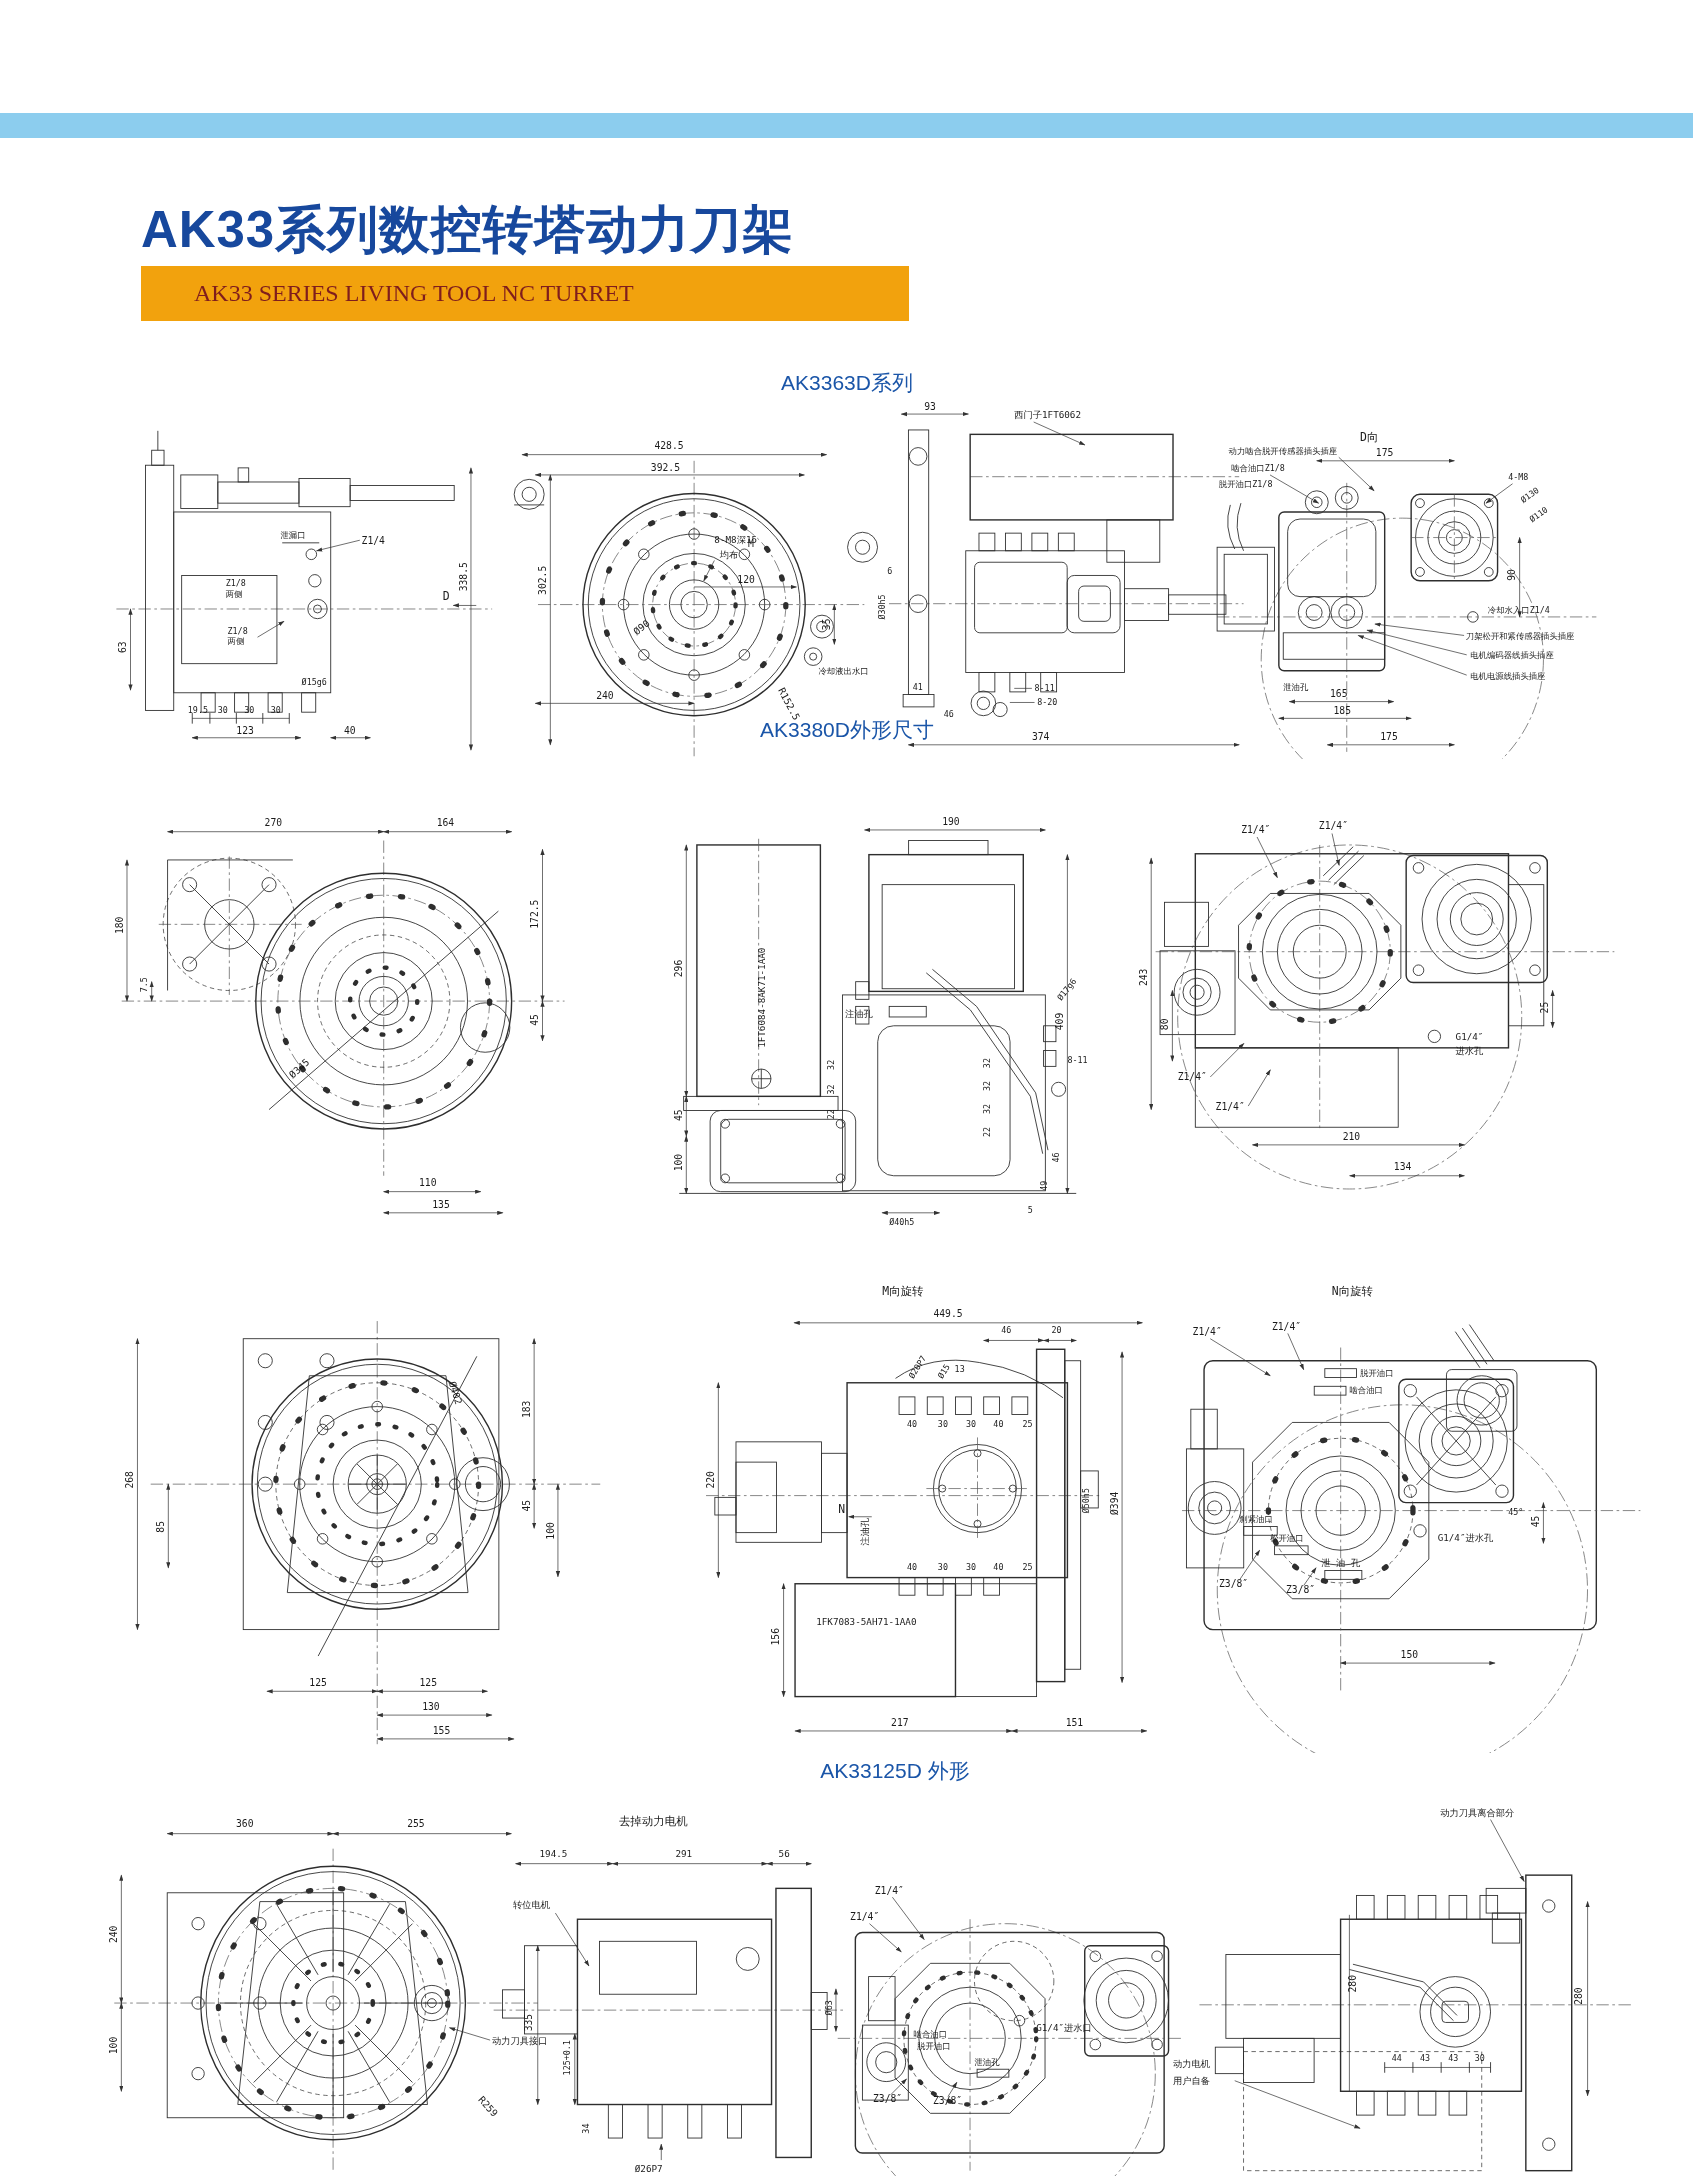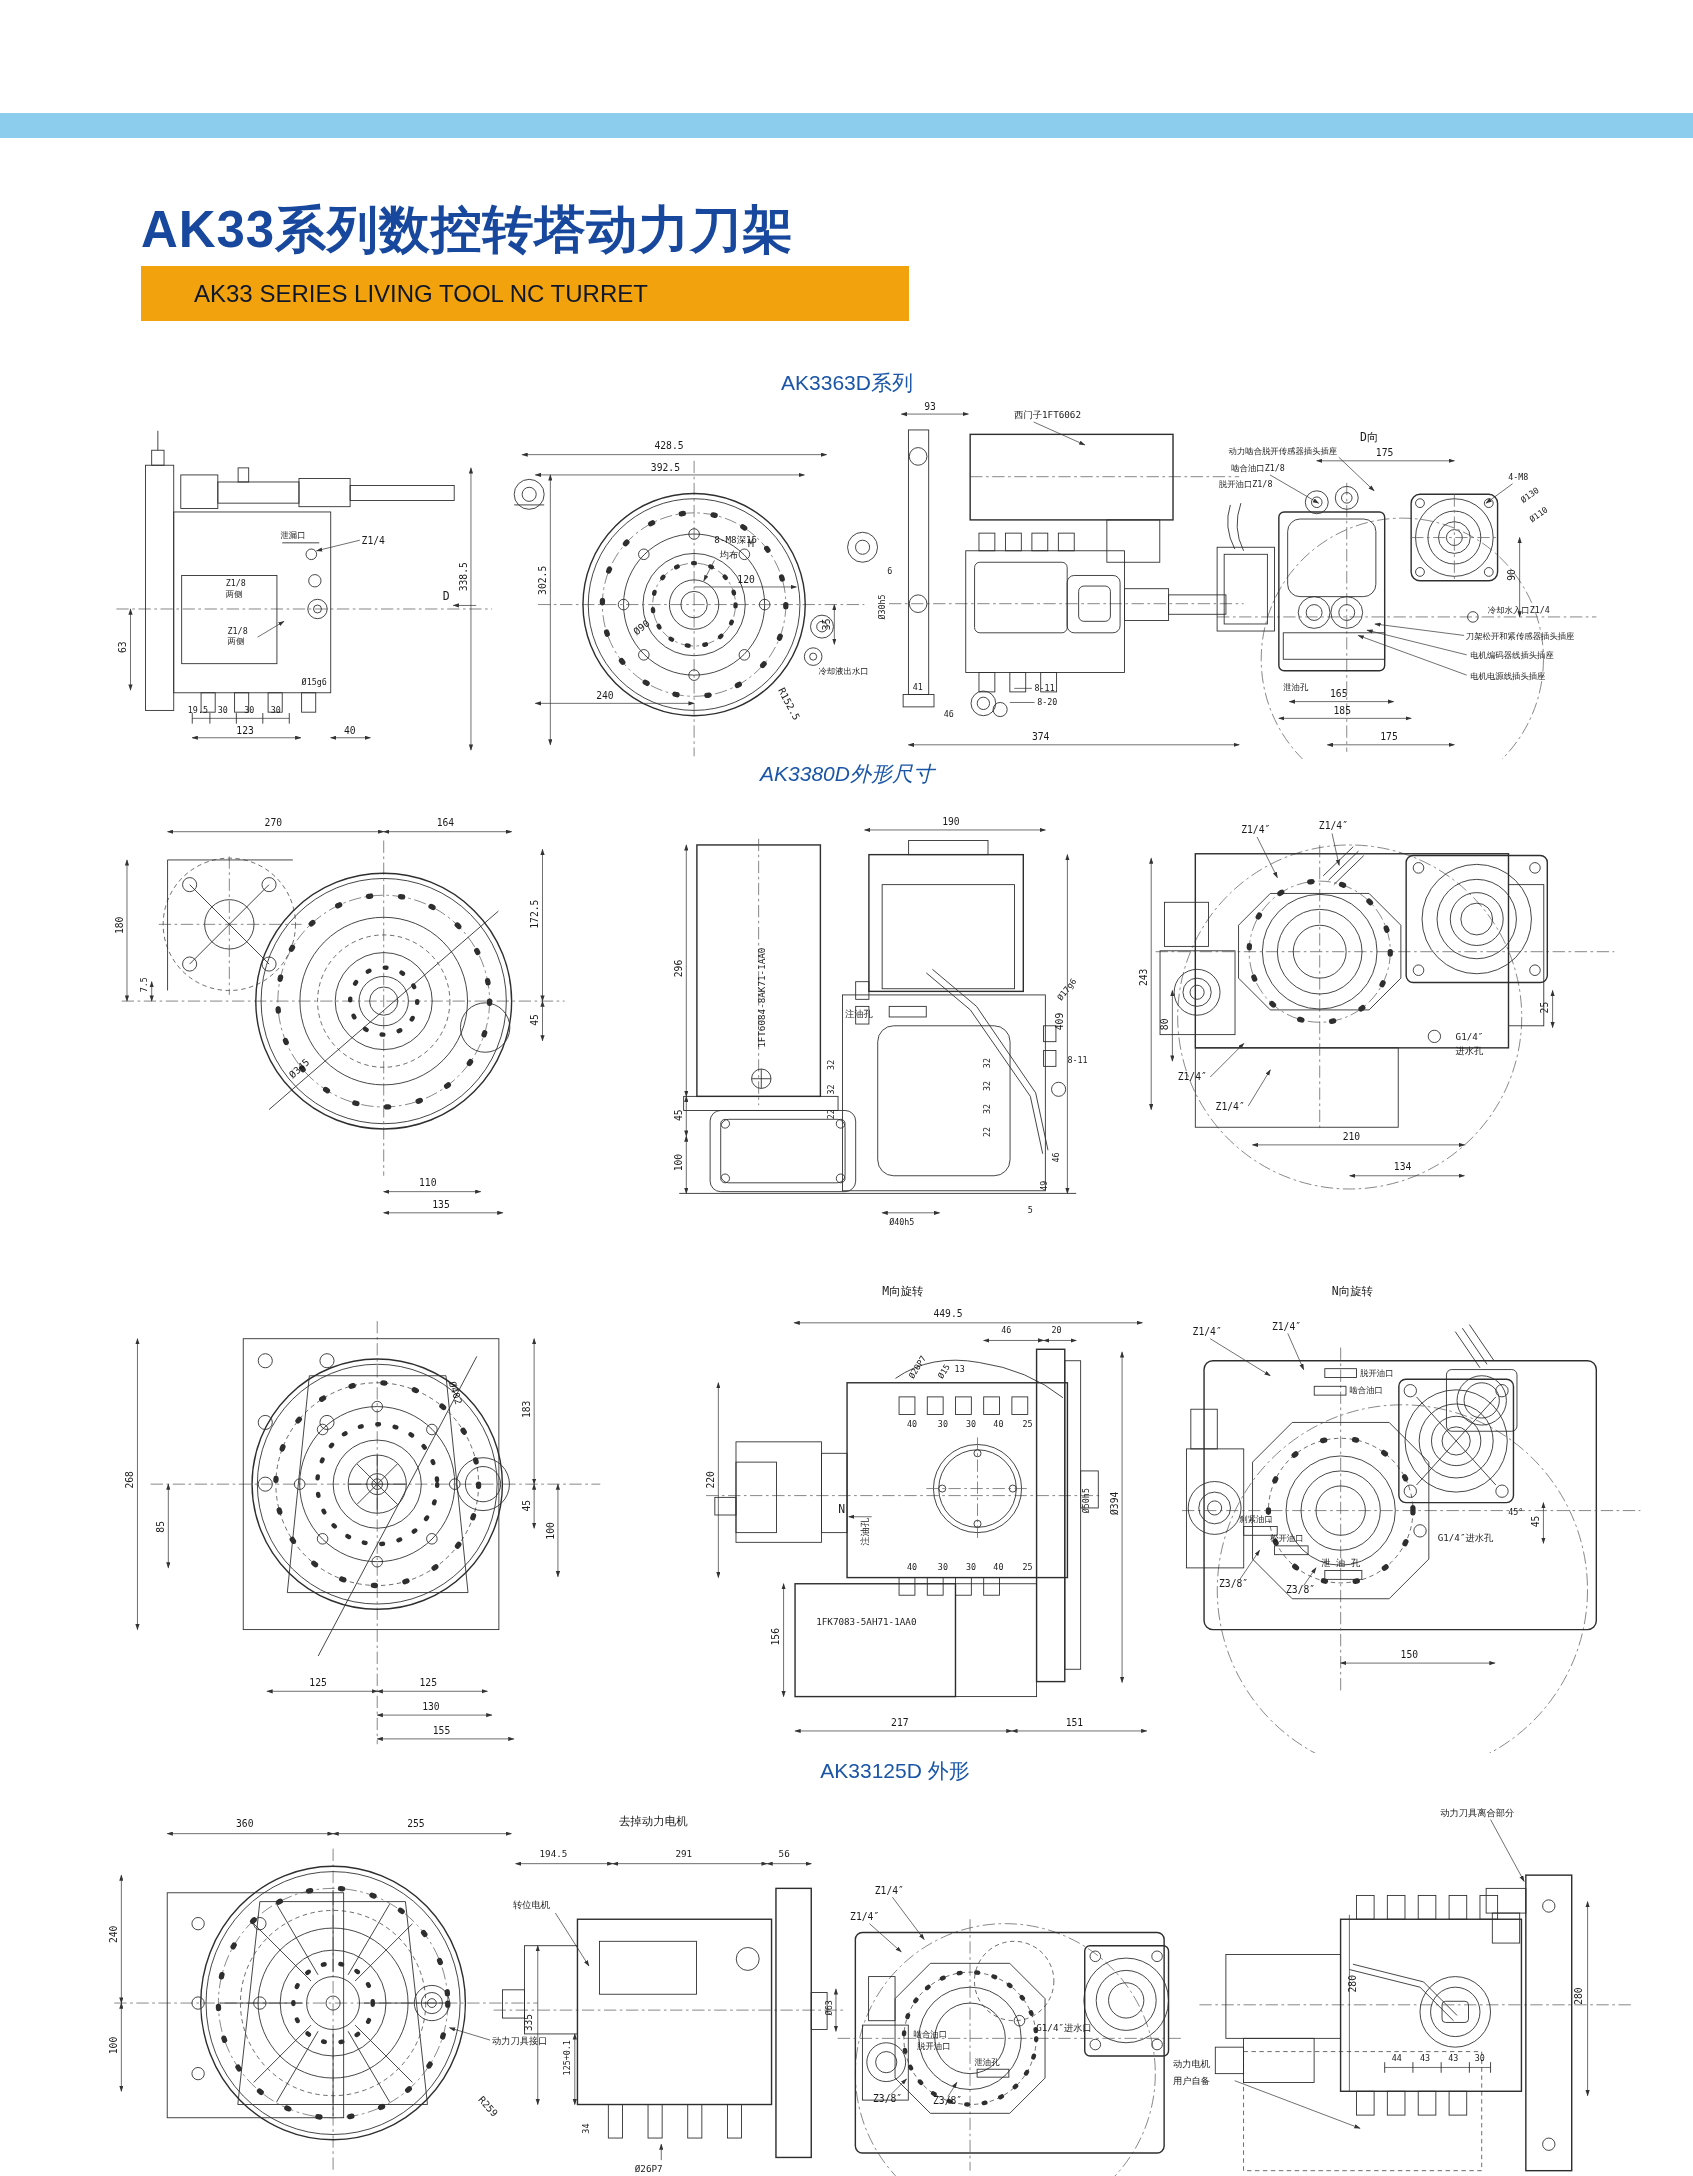--- a/index.html
+++ b/index.html
@@ -3,24 +3,24 @@
 <meta charset="utf-8">
 <style>
   html,body{margin:0;padding:0;background:#ffffff;}
   .page{position:relative;width:1694px;height:2176px;background:#fff;overflow:hidden;
         font-family:"Liberation Sans",sans-serif;}
   .top-band{position:absolute;left:0;top:113px;width:1694px;height:25px;background:#8CCDEE;}
   .page-title{position:absolute;left:141px;top:196px;font-size:51px;font-weight:bold;
         color:#17489D;letter-spacing:0.9px;font-family:"Liberation Sans",sans-serif;}
   .banner{position:absolute;left:141px;top:266px;width:768px;height:55px;background:#F2A20D;
         display:flex;align-items:center;}
-  .banner span{margin-left:53px;font-size:24px;color:#0f172a;font-family:Liberation Sans, sans-serif;}
+  .banner span{margin-left:53px;font-size:24px;color:#7f1d1d;font-family:Liberation Serif, serif;}
   .sec-title{position:absolute;left:0;width:1694px;text-align:center;font-size:21px;
         color:#1A55A8;font-family:"Liberation Sans",sans-serif;}
-  .st1{top:369px;} .st2{top:760px;font-style:italic;} .st3{top:1237px;} .st4{top:1757px;margin-left:48px;}
+  .st1{top:369px;} .st2{top:716px;} .st3{top:1237px;} .st4{top:1757px;margin-left:48px;}
   svg.row{position:absolute;}
   .r1{left:97px;top:399px;} .r2{left:97px;top:805px;} .r3{left:97px;top:1277px;} .r4{left:79px;top:1800px;}
   
   .s{stroke:#2e2e2e;fill:none;stroke-width:1;}
   .s2{stroke:#2e2e2e;fill:none;stroke-width:1.6;}
   .cl{stroke:#555;fill:none;stroke-width:.8;stroke-dasharray:14 4 3 4;}
   .dsh{stroke:#2e2e2e;fill:none;stroke-width:.8;stroke-dasharray:5 4;}
   .br{fill:none;stroke:#2e2e2e;stroke-width:6;stroke-dasharray:2.5 34;stroke-linecap:round;}
   .br2{fill:none;stroke:#2e2e2e;stroke-width:5;stroke-dasharray:2 18;stroke-linecap:round;}
   .dm{stroke:#333;stroke-width:.8;fill:none;}

